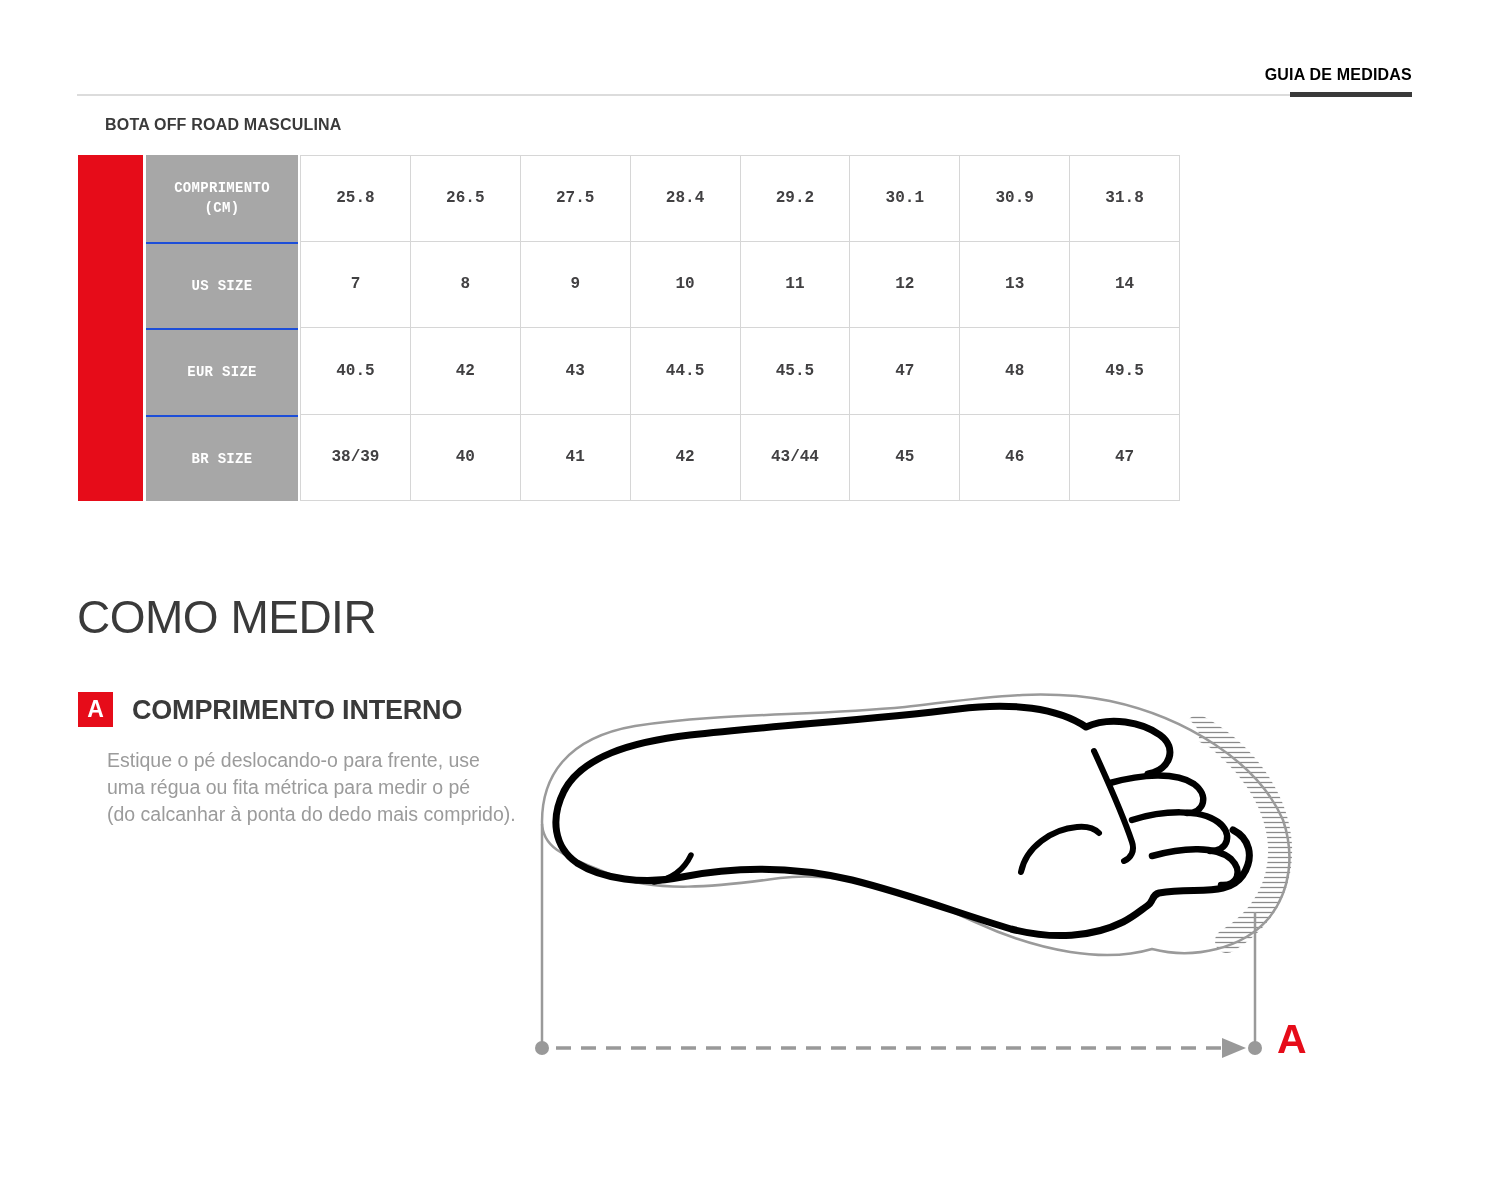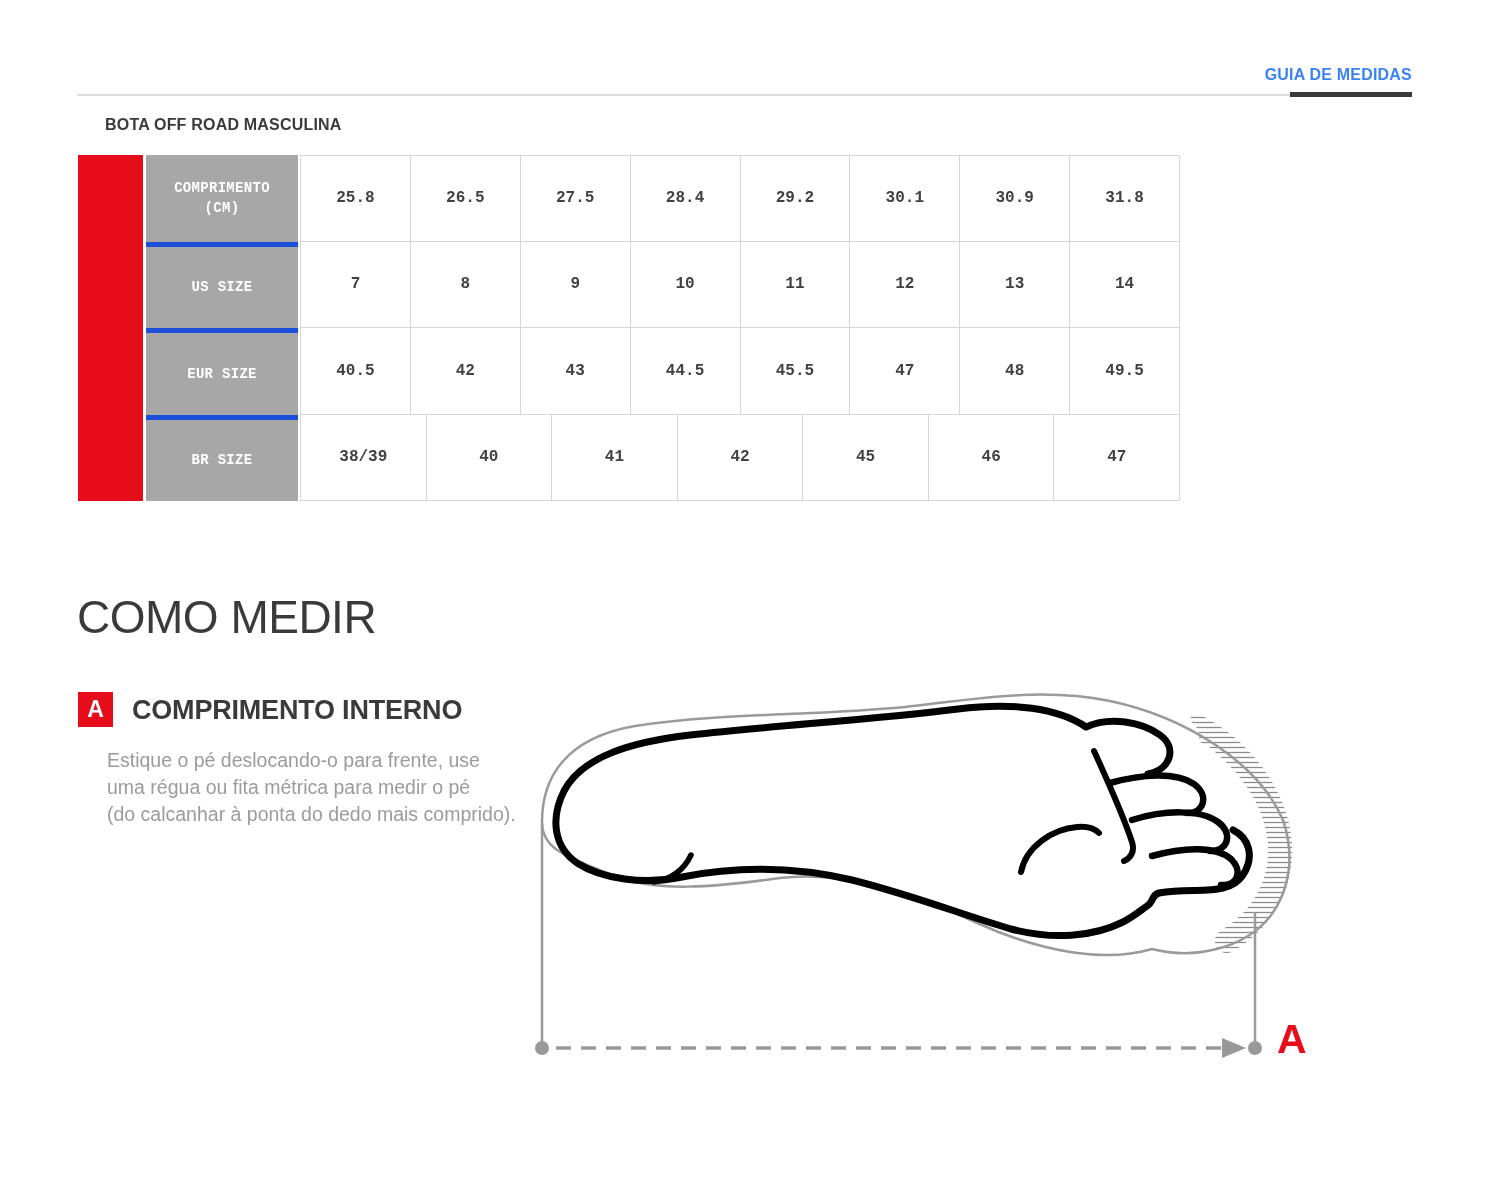--- a/index.html
+++ b/index.html
@@ -14,21 +14,21 @@
   .rule-light {
     position:absolute; left:77px; top:94px; width:1335px; height:2px;
     background:#dcdcdc;
   }
   .rule-dark {
     position:absolute; left:1290px; top:92px; width:122px; height:5px;
     background:#3a3a3a;
   }
   .hdr-right {
     position:absolute; top:66px; left:1180px; width:232px;
-    text-align:right; font-size:16px; font-weight:bold; color:#3b82f6;
+    text-align:right; font-size:16px; font-weight:bold; color:#000000;
     letter-spacing:0.2px;
   }
   .product-title {
     position:absolute; left:77px; top:116px;
     font-size:16px; font-weight:bold; color:#3a3a3a; letter-spacing:0.2px;margin-left:28px;
   }
 
   
   .size-table {
     position:absolute; left:78px; top:155px; width:1102px; height:346px;
@@ -41,21 +41,21 @@
     position:absolute; left:68px; top:0; right:0; height:346px;
     display:flex; flex-direction:column;
   }
   .trow { flex:1; display:flex;font-family:Liberation Mono, monospace; }
   .tlabel {
     width:152px; background:#a7a7a7; color:#ffffff;
     font-size:14px; font-weight:bold; letter-spacing:0.3px;
     display:flex; align-items:center; justify-content:center;
     text-align:center; white-space:pre-line; line-height:1.45;
   }
-  .trow + .trow .tlabel { border-top:5px solid #1d4ed8; }
+  .trow + .trow .tlabel { border-top:2px solid #1d4ed8; }
   .tvals { flex:1; display:flex; border-left:2px solid #ffffff; }
   .tcell {
     flex:1; background:#ffffff;
     border-right:1px solid #d6d6d6; border-bottom:1px solid #d6d6d6;
     display:flex; align-items:center; justify-content:center;
     font-size:16px; font-weight:bold; color:#414042;
   }
   .trow:first-child .tcell { border-top:1px solid #d6d6d6; }
   .tcell:first-child { border-left:1px solid #d6d6d6; }
 
@@ -143,20 +143,21 @@
         </div>
       </div>
 
       <div class="trow">
         <div class="tlabel">BR SIZE</div>
         <div class="tvals">
           <div class="tcell">38/39</div>
           <div class="tcell">40</div>
           <div class="tcell">41</div>
           <div class="tcell">42</div>
+          <div class="tcell">43/44</div>
           <div class="tcell">45</div>
           <div class="tcell">46</div>
           <div class="tcell">47</div>
         </div>
       </div>
 
     </div>
   </div>
 
   <div class="section-title">COMO MEDIR</div>

